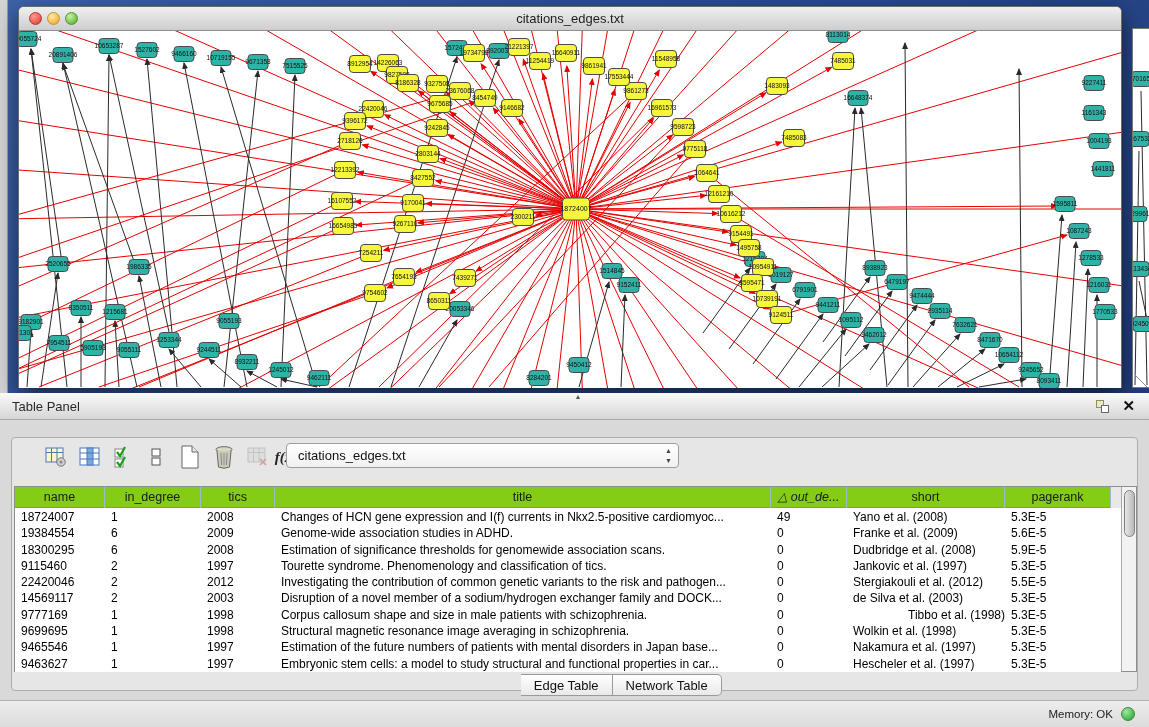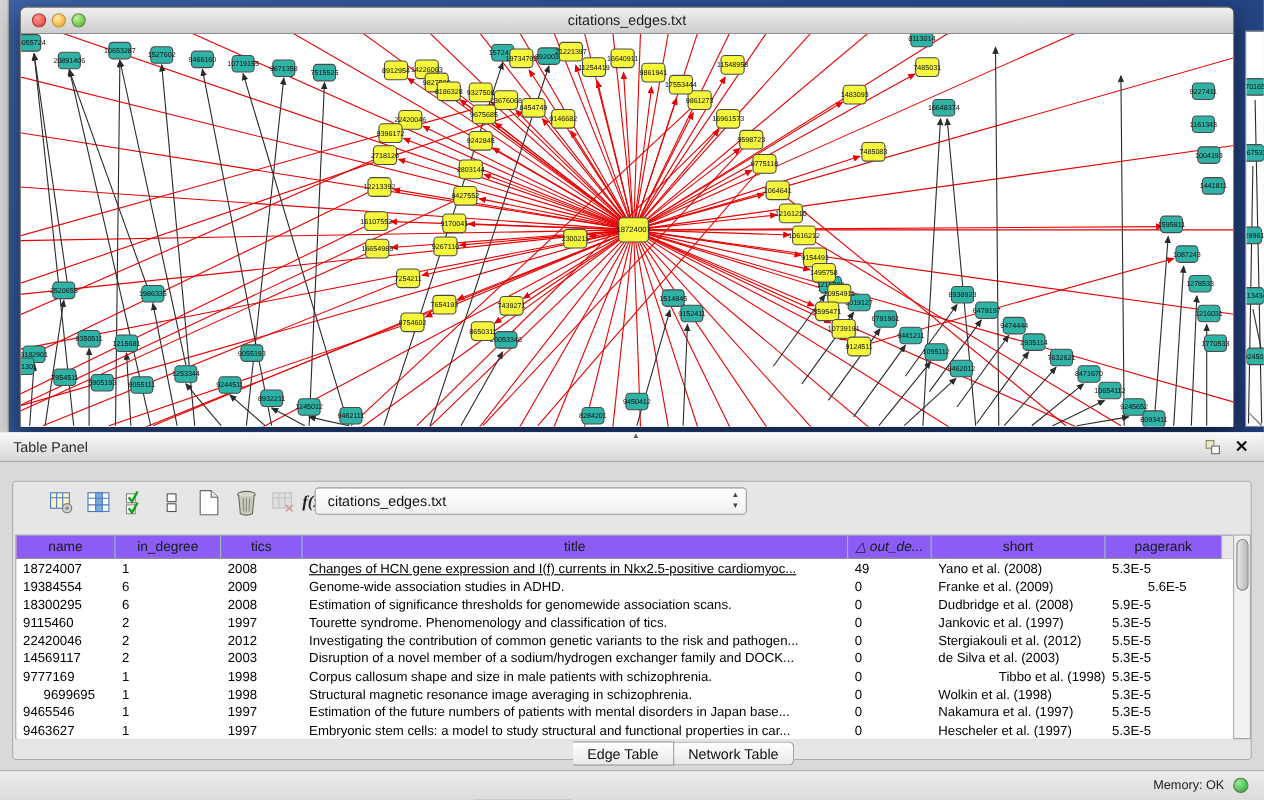--- a/index.html
+++ b/index.html
@@ -46,21 +46,21 @@
   .tb-icon { position:absolute; top:2px; width:28px; height:30px; display:flex; align-items:center; justify-content:center; }
   .tb-icon svg { display:block; }
   #fx-icon { font-family:"Liberation Serif", serif; font-style:italic; font-weight:bold; font-size:15px; color:#222; }
   #table-combo { position:absolute; left:272px; top:3px; width:393px; height:25px;
                  background:linear-gradient(#ffffff,#f1f1f1); border:1px solid #9d9d9d; border-radius:4px; }
   #combo-text { position:absolute; left:11px; top:4px; font-size:13px; color:#111; }
   #combo-arrows { position:absolute; right:6px; top:2px; font-size:7px; line-height:10px; color:#444; text-align:center; }
 
   
   #table-frame { position:absolute; left:14px; top:93px; width:1123px; height:186px; background:#fff; border:1px solid #8e8e8e; }
-  #thead { position:absolute; left:0; top:0; width:1106px; height:21px; background:#8b5cf6; border-bottom:1px solid #8e8e8e; display:flex; }
+  #thead { position:absolute; left:0; top:0; width:1106px; height:21px; background:#84cc16; border-bottom:1px solid #8e8e8e; display:flex; }
   .th { height:21px; line-height:20px; font-size:12.5px; color:#1a1a1a; text-align:center;
         border-right:1px solid #9fb9c9; overflow:hidden; white-space:nowrap; flex:none; }
   .th.filler { border-right:none; background:#e8e8e8; }
   #tbody { position:absolute; left:0; top:22px; width:1106px; height:163px; background:#fff; }
   .tr { display:flex; height:16.3px; line-height:16.3px; font-size:12px; color:#000; }
   .td { flex:none; overflow:hidden; white-space:nowrap; padding-left:6px; }
   #vscroll { position:absolute; right:0; top:0; width:15px; height:184px; background:#f2f2f2; border-left:1px solid #aaa; }
   #vthumb { position:absolute; left:1.5px; top:3px; width:11px; height:47px; border:1px solid #7f7f7f; border-radius:6px;
             background:linear-gradient(90deg,#e6e6e6,#b9b9b9); }
 
@@ -817,33 +817,33 @@
           <div class="th" style="width: 76px; font-style: italic;">△ out_de...</div>
           <div class="th" style="width: 158px;">short</div>
           <div class="th" style="width: 106px;">pagerank</div>
           <div class="th filler" style="width: 10px;"></div>
         </div>
       <div id="tbody">
           <div class="tr">
             <div class="td" style="width: 90px;">18724007</div>
             <div class="td" style="width: 96px;">1</div>
             <div class="td" style="width: 74px;">2008</div>
-            <div class="td" style="width: 496px; text-decoration: underline;">Changes of HCN gene expression and I(f) currents in Nkx2.5-positive cardiomyoc...</div>
+            <div class="td" style="width: 496px;">Changes of HCN gene expression and I(f) currents in Nkx2.5-positive cardiomyoc...</div>
             <div class="td" style="width: 76px;">49</div>
             <div class="td" style="width: 158px;">Yano et al. (2008)</div>
             <div class="td" style="width: 106px;">5.3E-5</div>
           </div>
           <div class="tr">
             <div class="td" style="width: 90px;">19384554</div>
             <div class="td" style="width: 96px;">6</div>
             <div class="td" style="width: 74px;">2009</div>
             <div class="td" style="width: 496px;">Genome-wide association studies in ADHD.</div>
             <div class="td" style="width: 76px;">0</div>
             <div class="td" style="width: 158px;">Franke et al. (2009)</div>
-            <div class="td" style="width: 106px; text-align: center;">5.6E-5</div>
+            <div class="td" style="width: 106px;">5.6E-5</div>
           </div>
           <div class="tr">
             <div class="td" style="width: 90px;">18300295</div>
             <div class="td" style="width: 96px;">6</div>
             <div class="td" style="width: 74px;">2008</div>
             <div class="td" style="width: 496px;">Estimation of significance thresholds for genomewide association scans.</div>
             <div class="td" style="width: 76px;">0</div>
             <div class="td" style="width: 158px;">Dudbridge et al. (2008)</div>
             <div class="td" style="width: 106px;">5.9E-5</div>
           </div>
@@ -877,21 +877,21 @@
           <div class="tr">
             <div class="td" style="width: 90px;">9777169</div>
             <div class="td" style="width: 96px;">1</div>
             <div class="td" style="width: 74px;">1998</div>
             <div class="td" style="width: 496px;">Corpus callosum shape and size in male patients with schizophrenia.</div>
             <div class="td" style="width: 76px;">0</div>
             <div class="td" style="width: 158px; text-align: right;">Tibbo et al. (1998)</div>
             <div class="td" style="width: 106px;">5.3E-5</div>
           </div>
           <div class="tr">
-            <div class="td" style="width: 90px; text-align: center;">9699695</div>
+            <div class="td" style="width: 90px;">9699695</div>
             <div class="td" style="width: 96px;">1</div>
             <div class="td" style="width: 74px;">1998</div>
             <div class="td" style="width: 496px;">Structural magnetic resonance image averaging in schizophrenia.</div>
             <div class="td" style="width: 76px;">0</div>
             <div class="td" style="width: 158px;">Wolkin et al. (1998)</div>
             <div class="td" style="width: 106px;">5.3E-5</div>
           </div>
           <div class="tr">
             <div class="td" style="width: 90px;">9465546</div>
             <div class="td" style="width: 96px;">1</div>

